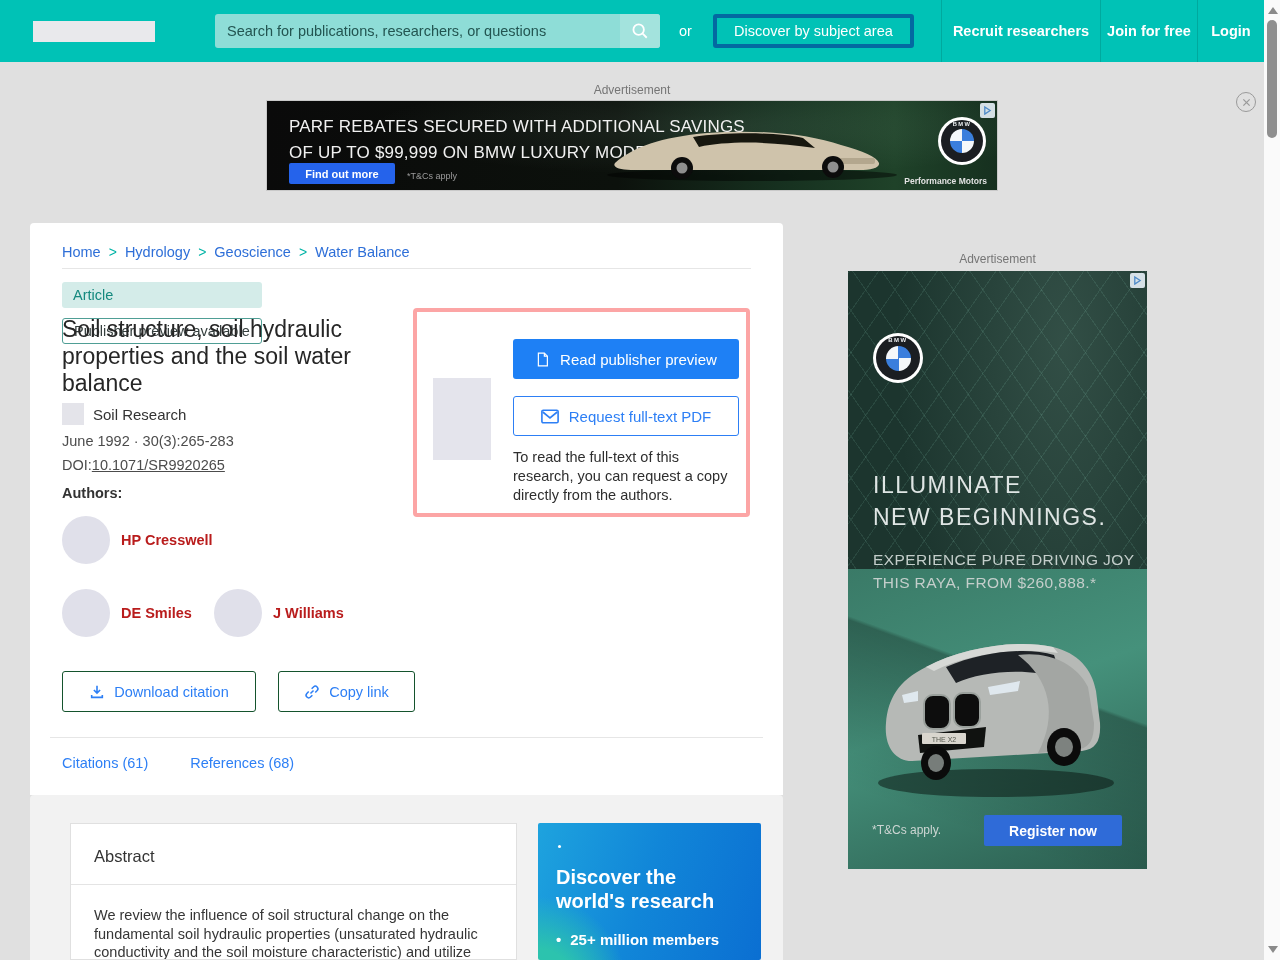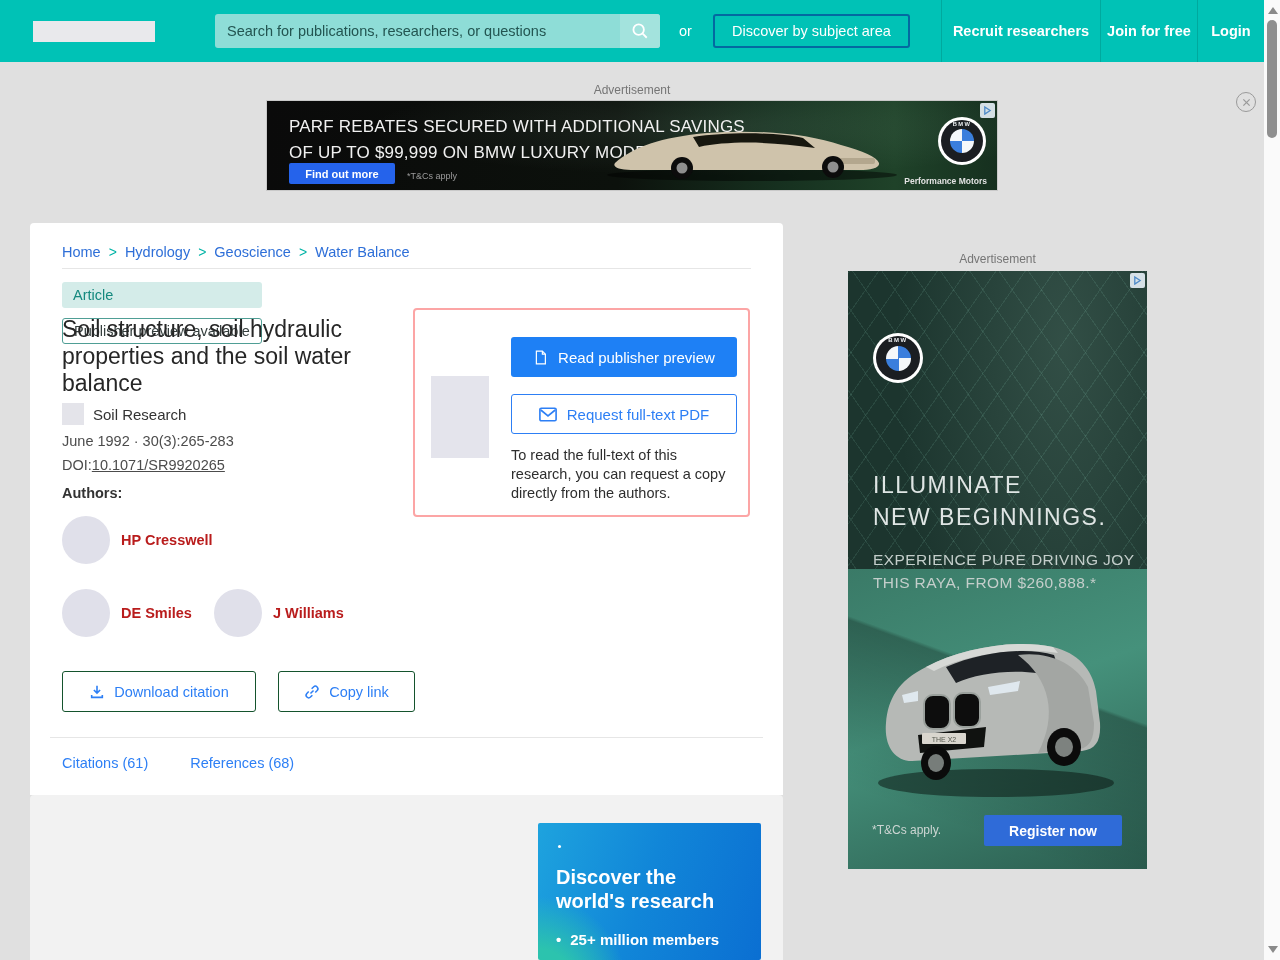--- a/index.html
+++ b/index.html
@@ -7,21 +7,21 @@
   .viewport { position:relative; width:1280px; height:960px; background:#e0e0e0; overflow:hidden; }
 
   
   .header { position:absolute; left:0; top:0; width:1264px; height:62px; background:#00c2b6; display:flex; align-items:center; }
   .logo-ph { width:122px; height:21px; background:#e9e9ec; margin-left:33px; }
   .searchbar { position:absolute; left:215px; top:14px; width:445px; height:34px; background:#8eddd7; border-radius:3px; display:flex; align-items:center; }
   .searchbar input { flex:1; background:transparent; border:none; outline:none; padding:0 12px; font-size:14.5px; color:#1d4d49; font-family:"Liberation Sans", sans-serif; }
   .searchbar input::placeholder { color:#235551; opacity:1; }
   .search-btn { width:40px; height:34px; background:#a3e3dd; border:none; border-radius:0 3px 3px 0; display:flex; align-items:center; justify-content:center; cursor:pointer; }
   .or-label { position:absolute; left:679px; top:0; height:62px; display:flex; align-items:center; color:#fff; font-size:14.5px; }
-  .discover-btn { position:absolute; left:713px; top:14px; height:34px; padding:0 17px; background:transparent; border:2px solid #0369a1; border-radius:3px; color:#fff; font-size:14.5px; cursor:pointer; font-family:"Liberation Sans", sans-serif; }
+  .discover-btn { position:absolute; left:713px; top:14px; height:34px; padding:0 17px; background:transparent; border:4px solid #0369a1; border-radius:3px; color:#fff; font-size:14.5px; cursor:pointer; font-family:"Liberation Sans", sans-serif; }
   .hdr-cell { position:absolute; top:0; height:62px; display:flex; align-items:center; justify-content:center; border-left:1px solid #00a99e; color:#fff; font-weight:bold; font-size:14.5px; cursor:pointer; }
 
   
   .scrollbar { position:absolute; right:0; top:0; width:16px; height:960px; background:#fafafa; }
   .sb-arrow { position:absolute; left:4px; width:0; height:0; border-left:5px solid transparent; border-right:5px solid transparent; cursor:pointer; }
   .sb-up { top:7px; border-bottom:7px solid #8a8a8a; }
   .sb-down { bottom:7px; border-top:7px solid #8a8a8a; }
   .sb-thumb { position:absolute; left:3px; top:20px; width:10px; height:118px; background:#8f8f8f; border-radius:5px; cursor:pointer; }
 
   
@@ -68,21 +68,21 @@
   .authors-label { position:absolute; left:32px; top:262px; font-size:14.5px; font-weight:bold; color:#333; }
   .author { position:absolute; display:flex; align-items:center; gap:11px; cursor:pointer; }
   .avatar { width:48px; height:48px; border-radius:50%; background:#e0e0ea; }
   .author-name { font-size:14.5px; font-weight:bold; color:#b91c1c; }
   .action-row { position:absolute; left:32px; top:448px; display:flex; gap:22px; }
   .btn-outline { height:41px; background:#fff; border:1px solid #14532d; border-radius:3px; color:#2d7ff5; font-size:14.5px; display:flex; align-items:center; justify-content:center; gap:9px; cursor:pointer; font-family:"Liberation Sans", sans-serif; }
   .tab-row { position:absolute; left:32px; top:532px; display:flex; gap:42px; }
   .tab-link { color:#2d7ff5; font-size:14.5px; text-decoration:none; cursor:pointer; }
 
   
-  .side-card { position:absolute; left:383px; top:85px; width:337px; height:209px; border:2px solid #fca5a5; border-radius:4px; background:#fff; }
+  .side-card { position:absolute; left:383px; top:85px; width:337px; height:209px; border:4px solid #fca5a5; border-radius:4px; background:#fff; }
   .thumb-ph { position:absolute; left:16px; top:66px; width:58px; height:82px; background:#e4e4ec; }
   .btn-primary { position:absolute; left:96px; top:27px; width:226px; height:40px; background:#1e80f5; border:none; border-radius:3px; color:#fff; font-size:15px; display:flex; align-items:center; justify-content:center; gap:10px; cursor:pointer; font-family:"Liberation Sans", sans-serif; }
   .btn-secondary { position:absolute; left:96px; top:84px; width:226px; height:40px; background:#fff; border:1px solid #2d7ff5; border-radius:3px; color:#2d7ff5; font-size:15px; display:flex; align-items:center; justify-content:center; gap:10px; cursor:pointer; font-family:"Liberation Sans", sans-serif; }
   .request-note { position:absolute; left:96px; top:136px; width:230px; font-size:14.5px; line-height:1.3; color:#2e2e2e; }
 
   
   .lower { position:absolute; left:30px; top:795px; width:753px; height:165px; background:#f2f2f2; border-radius:4px 4px 0 0; }
   .abstract-card { position:absolute; left:40px; top:28px; width:447px; height:137px; background:#fff; border:1px solid #e0e0e0; overflow:hidden; }
   .abstract-head { position:absolute; left:23px; top:23px; font-size:16.5px; color:#333; }
   .abstract-div { position:absolute; left:0; top:60px; width:100%; border-top:1px solid #e4e4e4; }
@@ -271,20 +271,25 @@
           <rect x="1" y="1" width="18" height="14" rx="1.5"></rect>
             <path d="M2 3 L10 9.5 L18 3"></path>
         </svg>
         <span>Request full-text PDF</span>
       </button>
       <div class="request-note">To read the full-text of this research, you can request a copy directly from the authors.</div>
     </div>
   </div>
 
   <div class="lower">
+    <div class="abstract-card">
+      <div class="abstract-head">Abstract</div>
+      <div class="abstract-div"></div>
+      <div class="abstract-text">We review the influence of soil structural change on the fundamental soil hydraulic properties (unsaturated hydraulic conductivity and the soil moisture characteristic) and utilize</div>
+    </div>
 
     <div class="discover-box">
       <div class="discover-dot"></div>
       <div class="discover-title">Discover the world's research</div>
       <div class="discover-bullet">
         <span>•</span>
         <span>25+ million members</span>
       </div>
     </div>
   </div>

